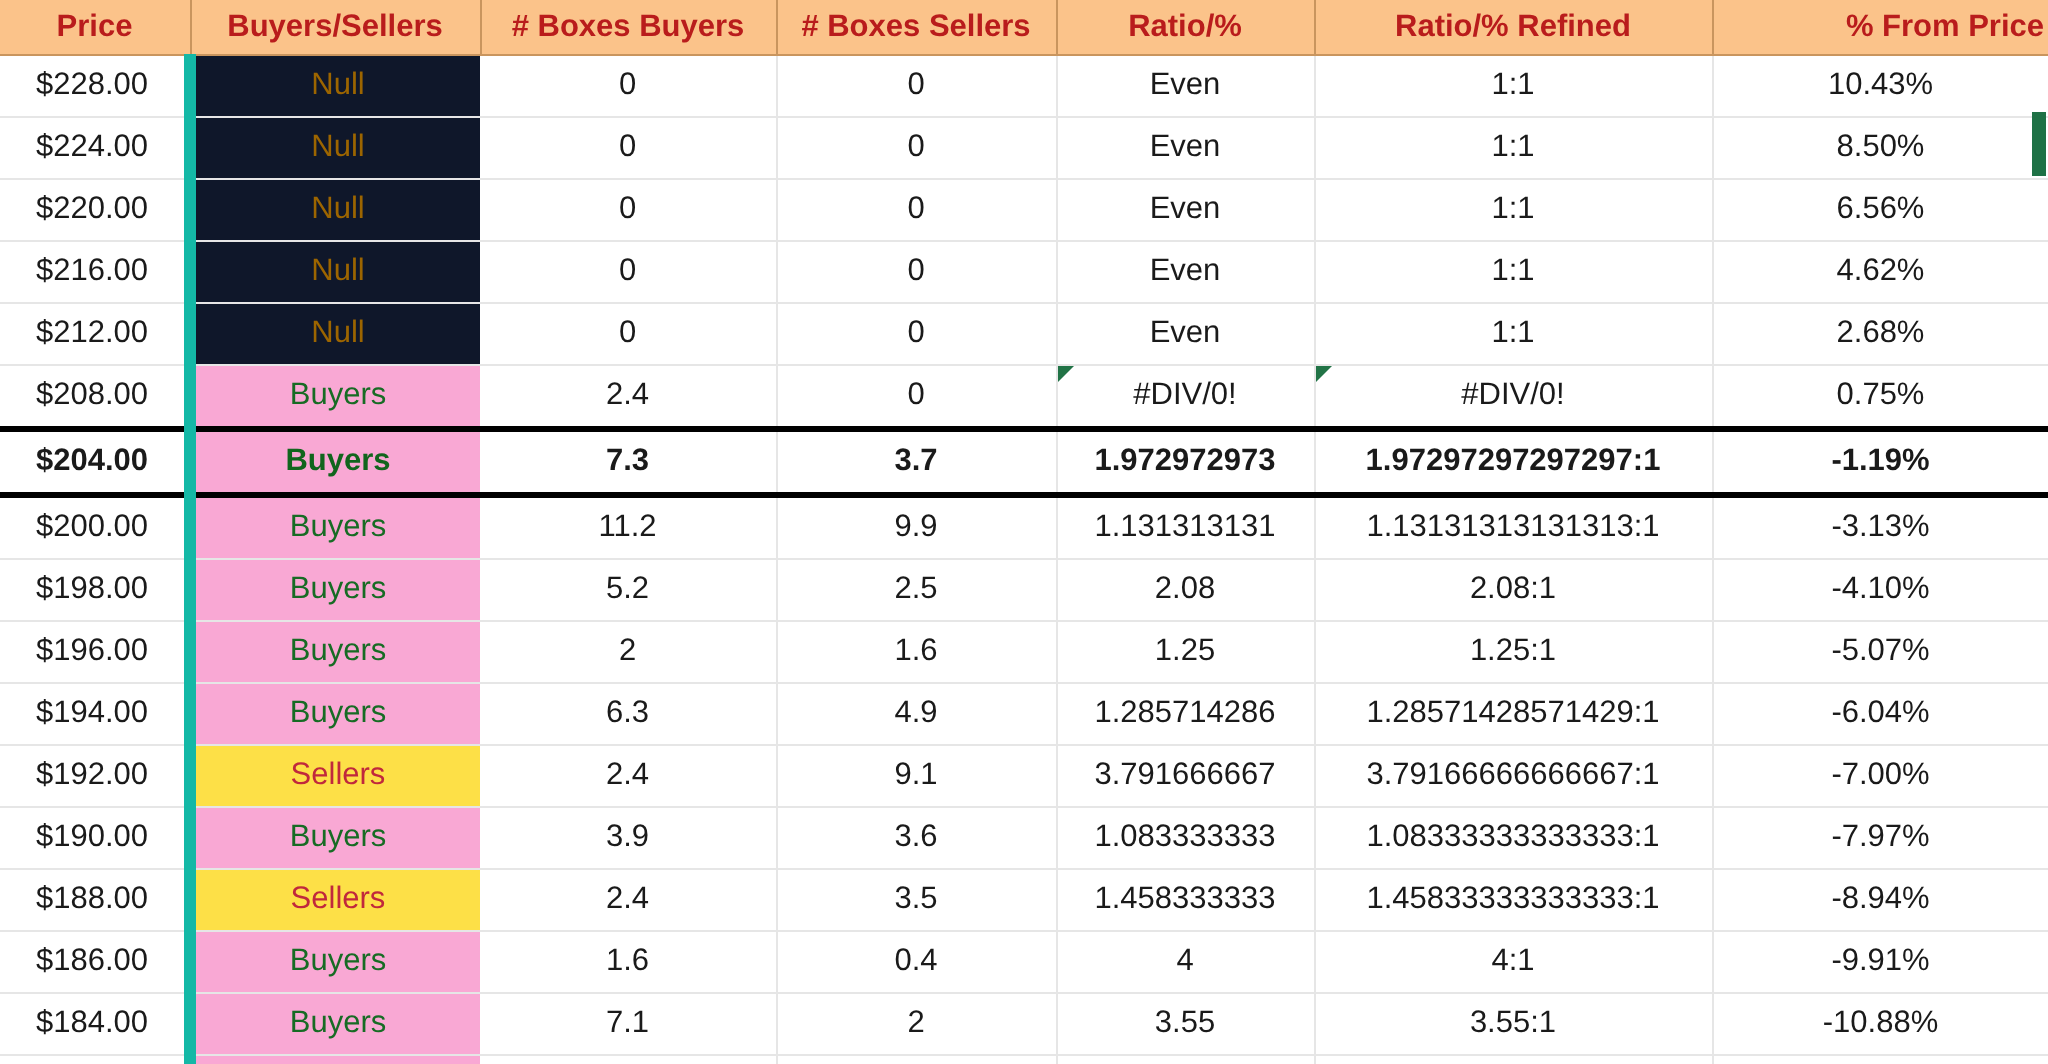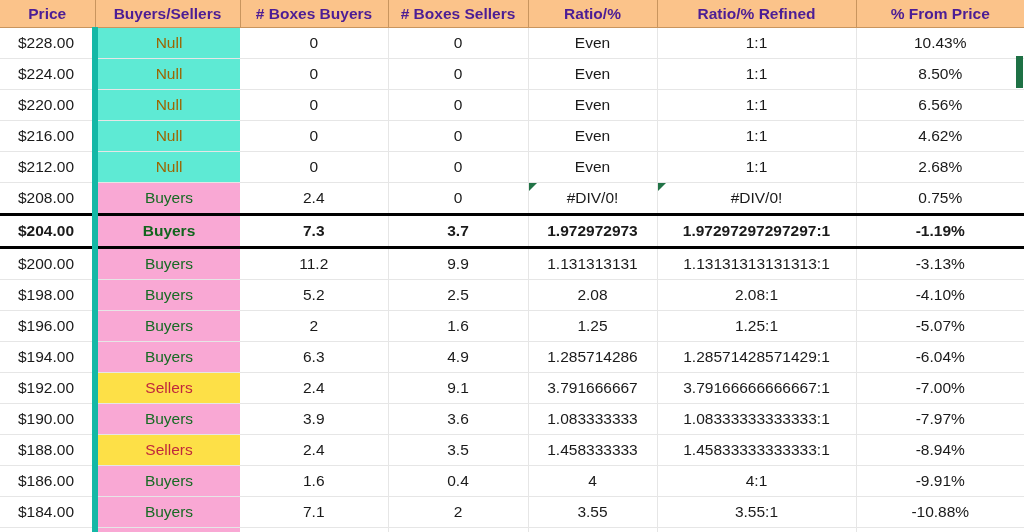--- a/index.html
+++ b/index.html
@@ -31,32 +31,32 @@
   table.grid col.c-price        { width: 95px; }
   table.grid col.c-bs           { width: 145px; }
   table.grid col.c-bb           { width: 148px; }
   table.grid col.c-bsel         { width: 140px; }
   table.grid col.c-ratio        { width: 129px; }
   table.grid col.c-ratioref     { width: 199px; }
   table.grid col.c-pct          { width: 168px; }
 
   thead th {
     background: #FBC38A;
-    color: #4c1d95;
+    color: #b91c1c;
     font-weight: bold;
     font-size: 15.5px;
     text-align: center;
     height: 27px;
     padding: 0 2px;
     border-right: 1px solid #C9955E;
     border-bottom: 1px solid #C9955E;
     white-space: nowrap;
     overflow: hidden;
   }
-  thead th:last-child { border-right: none; }
+  thead th:last-child { border-right: none; text-align: right; }
 
   tbody td {
     height: 30px;
     font-size: 15.5px;
     color: #1a1a1a;
     text-align: center;
     border-bottom: 1px solid #E6E6E6;
     border-right: 1px solid #E6E6E6;
     padding: 0 2px;
     white-space: nowrap;
@@ -64,21 +64,21 @@
     position: relative;
     background: #ffffff;
     vertical-align: middle;
   }
   tbody td:last-child { border-right: none; }
 
   td.cell-price { border-right: 6px solid #14b8a6; }
 
   
   td.sig-null {
-    background: #5eead4;
+    background: #0f172a;
     color: #9C6500;
     border-right: none;
   }
   td.sig-buyers {
     background: #f9a8d4;
     color: #176B24;
     border-right: none;
   }
   td.sig-sellers {
     background: #fde047;

